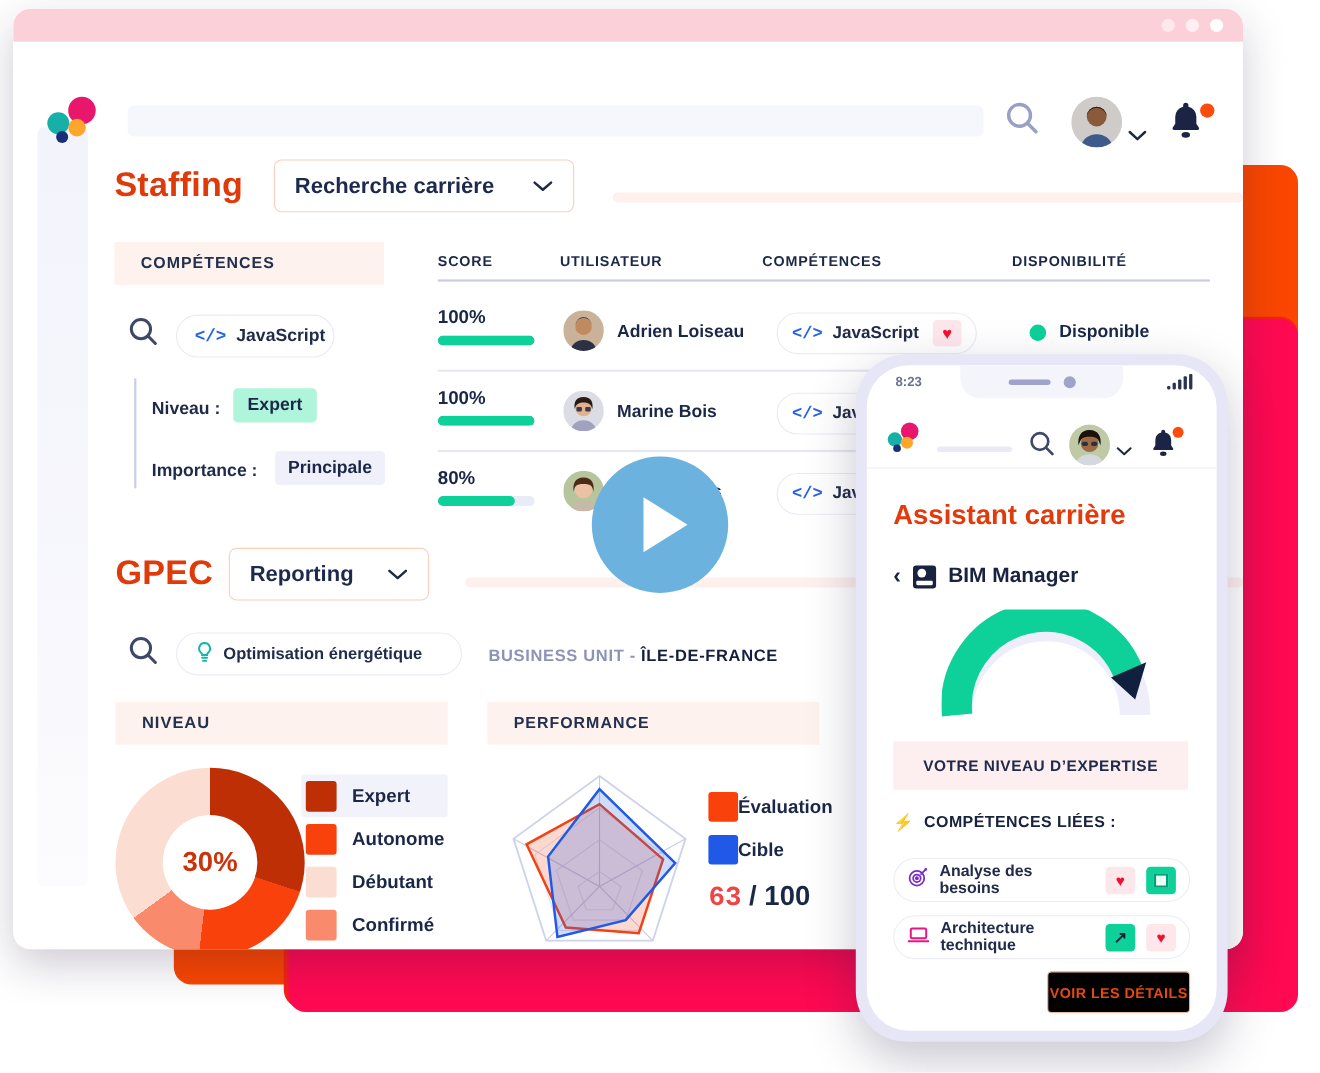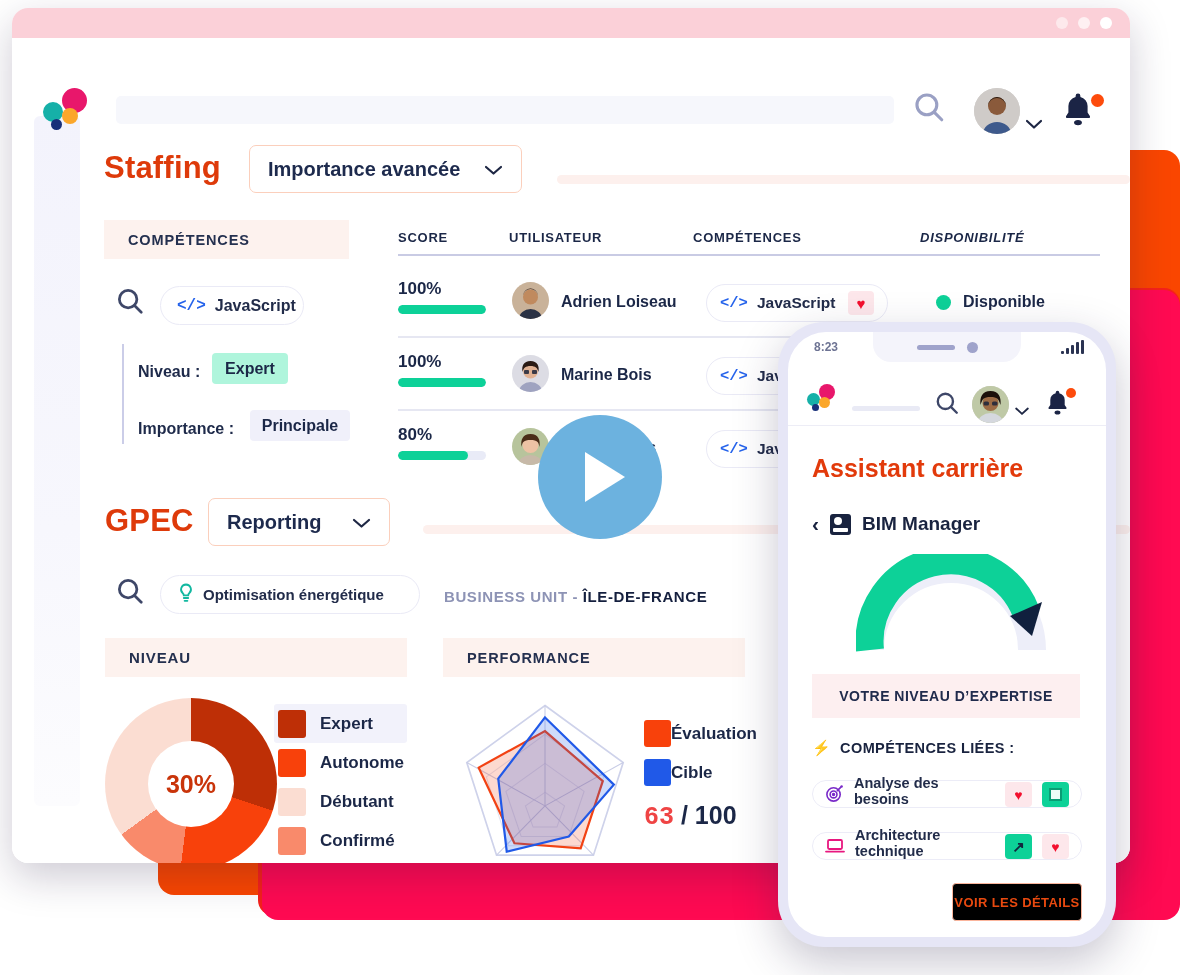--- a/index.html
+++ b/index.html
@@ -180,22 +180,22 @@
   .ph-crumb .ctxt { color:#19233F; font-weight:bold; font-size:19px; }
 
   .gauge { position:absolute; left:68px; top:222px; width:190px; height:105px; }
 
   .ph-band { position:absolute; left:24px; top:342px; width:268px; height:44px;
              background:#FDEFF0; display:flex; align-items:center; justify-content:center;
              color:#202B4C; font-weight:bold; font-size:14px; letter-spacing:.5px; }
 
   .ph-skhead { position:absolute; left:24px; top:407px; display:flex; align-items:center; gap:9px;
                color:#19233F; font-weight:bold; font-size:14.5px; letter-spacing:.4px; }
-  .ph-skill { position:absolute; left:24px; width:270px; height:28px; border:1.4px solid #ECECF7;
-              border-radius:22px; display:flex; align-items:flex-end; gap:10px; padding:0 12px;
+  .ph-skill { position:absolute; left:24px; width:270px; height:40px; border:1.4px solid #ECECF7;
+              border-radius:22px; display:flex; align-items:center; gap:10px; padding:0 12px;
               background:#fff; }
   .ph-skill .nm { color:#222C4A; font-weight:bold; font-size:14.5px; flex:1; }
   .minichip { width:27px; height:25px; border-radius:4px; display:flex;
               align-items:center; justify-content:center; font-size:14px; }
   .mc-heart { background:#FDE7EB; color:#F3102F; }
   .mc-green { background:#0DD198; }
   .mc-green .sq { width:13px; height:13px; background:#EDFDF7; border:2px solid #0A9C74; }
   .mc-arrow { background:#0DD198; color:#12263E; font-size:15px; font-weight:bold; }
   .ph-cta { position:absolute; left:164px; top:551px; width:130px; height:38px;
             border:1.5px solid #FBB59C; border-radius:4px; background:#000000;
@@ -259,21 +259,21 @@
             <path d="M12 2a1.6 1.6 0 0 1 1.6 1.6v.7A6.4 6.4 0 0 1 18.4 10.4v4.3l1.5 2.3a.9.9 0 0 1-.75 1.4H4.85a.9.9 0 0 1-.75-1.4l1.5-2.3v-4.3A6.4 6.4 0 0 1 10.4 4.3v-.7A1.6 1.6 0 0 1 12 2Z"></path>
             <ellipse cx="12" cy="21.4" rx="2.6" ry="1.8"></ellipse>
           </svg>
         </div>
         <div class="bell-badge"></div>
       </div>
 
       <div class="sec-title" style="left:92px; top:112px; font-size:31px;">Staffing</div>
 
       <div class="dropdown" style="left:237px; top:107px; width:273px; height:48px; padding:0 18px; font-size:20px;">
-        <span>Importance avancée</span>
+        <span>Recherche carrière</span>
         <span>
           <svg width="19" height="12" viewBox="0 0 19 12" fill="none" stroke="#1E2744" stroke-width="2.2" stroke-linecap="round" stroke-linejoin="round">
               <polyline points="2,3 9.5,9.5 17,3"></polyline>
             </svg>
         </span>
       </div>
       <div class="bar-line" style="left:545px; top:137px; width:573px;"></div>
 
       <div class="pillhead" style="left:92px; top:182px; width:245px; height:39px; padding-left:24px; font-size:14.5px;">COMPÉTENCES</div>
 
@@ -290,21 +290,21 @@
 
       <div class="subline" style="left:110px; top:306px; height:100px;"></div>
       <div class="sublabel" style="left:126px; top:325px; font-size:16px;">Niveau :</div>
       <div class="chipv" style="left:200px; top:315px; width:76px; height:31px; background:#AFF5DC; color:#1B2747; font-size:16px;">Expert</div>
       <div class="sublabel" style="left:126px; top:382px; font-size:16px;">Importance :</div>
       <div class="chipv" style="left:238px; top:372px; width:100px; height:31px; background:#F0F0FA; color:#1B2747; font-size:16px;">Principale</div>
 
       <div class="th" style="left:386px; top:192px;">SCORE</div>
       <div class="th" style="left:497px; top:192px;">UTILISATEUR</div>
       <div class="th" style="left:681px; top:192px;">COMPÉTENCES</div>
-      <div class="th" style="left:908px; top:192px;font-style:italic;">DISPONIBILITÉ</div>
+      <div class="th" style="left:908px; top:192px;">DISPONIBILITÉ</div>
       <div class="hr" style="left:386px; top:216px; width:702px; background:#C9CBE4;"></div>
 
       <div>
         <div class="score" style="left:386px; top:241px;">100%</div>
         <div class="progress" style="left:386px; top:267px; width:88px;">
             <span style="width:100%"></span>
           </div>
         <div class="rowavatar" style="left:500px; top:244px;">
           <svg class="av-img" viewBox="0 0 37 37">
             <rect width="37" height="37" fill="#C9B299"></rect>

